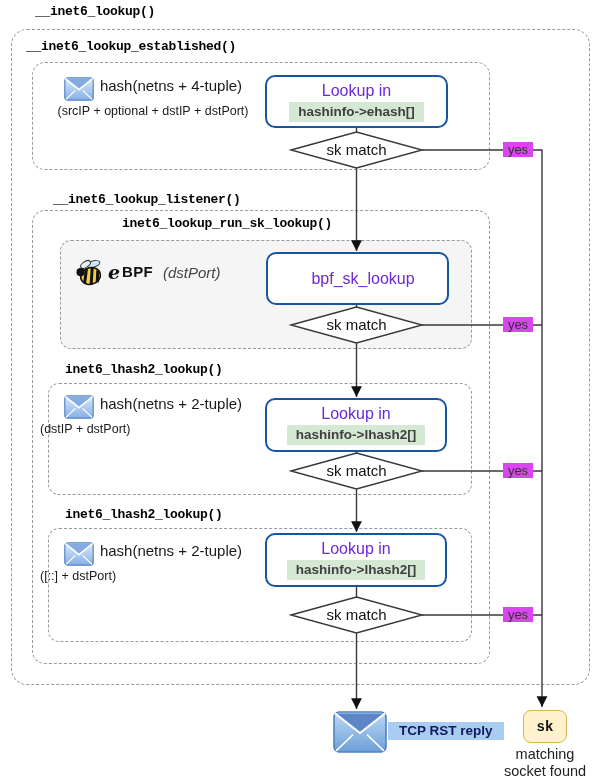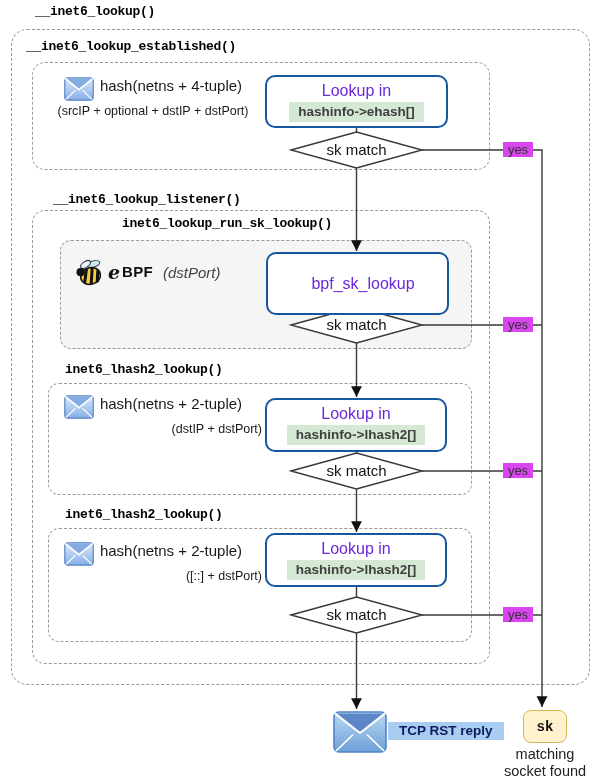--- a/index.html
+++ b/index.html
@@ -26,21 +26,21 @@
   .code-chip{
     background:#d5e8d4;color:#404040;font-weight:bold;font-size:13.5px;line-height:16px;
     padding:2px 9px;white-space:nowrap;
   }
   
   .hashgrp{position:absolute;width:226px;}
   .hashrow{display:flex;align-items:flex-start;justify-content:center;gap:6px;}
   .hashtxt{font-size:15px;line-height:18px;color:#1a1a1a;white-space:nowrap;}
   .hashsub{font-size:12.5px;line-height:14px;color:#1a1a1a;margin-top:3px;white-space:nowrap;}
   .sub-center{text-align:center;}
-  .sub-right{text-align:right;padding-right:4px;}
+  .sub-right{text-align:left;padding-right:36px;}
   
   .decision-label{
     position:absolute;width:101px;text-align:center;font-size:15px;line-height:17px;color:#111;
   }
   .yes-label{
     position:absolute;width:30px;text-align:center;font-size:13px;line-height:15px;
     color:#333;background:#d946ef;
   }
   
   .ebpf-row{position:absolute;display:flex;align-items:center;gap:4px;}
@@ -141,21 +141,21 @@
       <ellipse cx="14.5" cy="19" rx="10" ry="8.3" fill="#f5ce3e" stroke="#111" stroke-width="1.6" transform="rotate(-14 14.5 19)"></ellipse>
       <path d="M10.5,11.6 L8.6,26.2" stroke="#111" stroke-width="3"></path>
       <path d="M16.2,11.0 L15.2,27.2" stroke="#111" stroke-width="3"></path>
       <path d="M21.8,13.4 L21.2,25.4" stroke="#111" stroke-width="3"></path>
       <circle cx="4.6" cy="15.2" r="4.1" fill="#111"></circle>
     </svg>
     <span class="ebpf-e">e</span>
     <span class="ebpf-bpf">BPF</span>
     <span class="optional">(dstPort)</span>
   </div>
-  <div class="node" style="left:266px;top:252px;width:183px;height:63px;padding-left:11px;">
+  <div class="node" style="left:266px;top:252px;width:183px;height:53px;padding-left:11px;">
     <div class="node-line">bpf_sk_lookup</div>
   </div>
   <div class="decision-label" style="left:306px;top:316px;">sk match</div>
   <div class="yes-label" style="left:503px;top:317px;">yes</div>
 
   <div class="hashgrp" style="left:40px;top:395px;">
     <div class="hashrow">
       <svg class="env" width="30" height="24" viewBox="0 0 30 24">
         <rect x="0.8" y="0.8" width="28.4" height="22.4" rx="3" fill="url(#envg1)" stroke="#5585c7" stroke-width="1.2"></rect>
         <polygon points="1.4,1.6 15,12.6 28.6,1.6" fill="#84abe2"></polygon>

